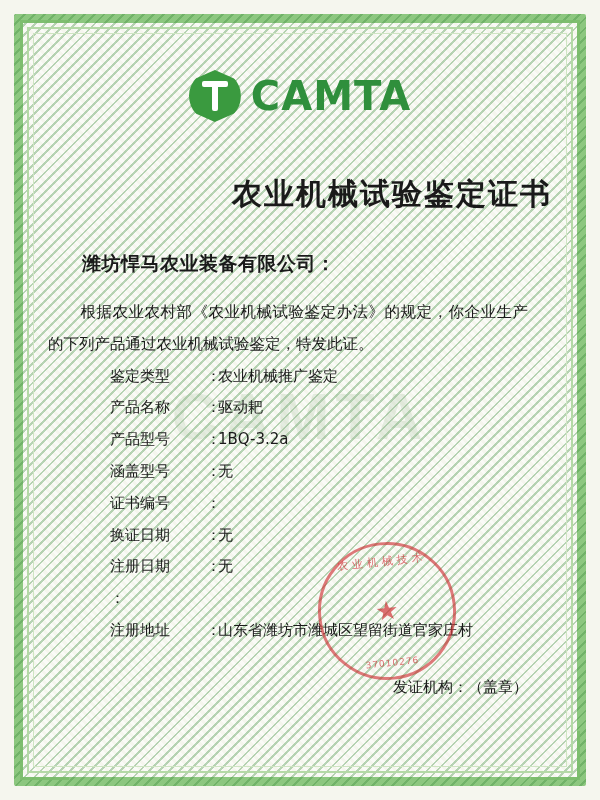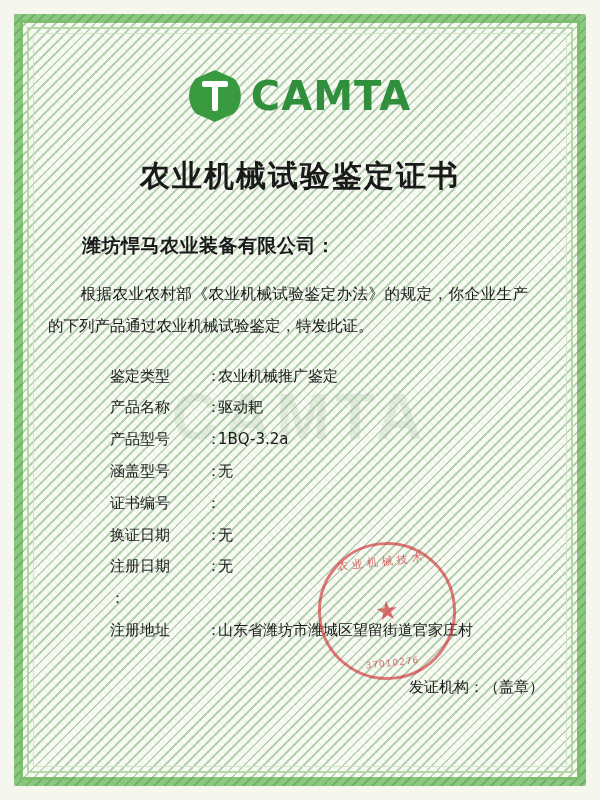--- a/index.html
+++ b/index.html
@@ -136,26 +136,26 @@
   .logo-text {
     font-size: 40px;
     font-weight: bold;
     letter-spacing: 1px;
     color: #2f8f3c;
     font-family: "DejaVu Sans", sans-serif;
   }
 
   
   .cert-title {
-    text-align: center;
+    text-align: right;
     font-size: 30px;
     font-weight: bold;
     color: #1a1a1a;
     letter-spacing: 2px;
-    margin-top: 34px;
+    margin-top: 52px;
     font-family: "DejaVu Sans", sans-serif;
   }
 
   
   .addressee {
     margin-top: 36px;
     margin-left: 34px;
     font-size: 19px;
     font-weight: bold;
     color: #1a1a1a;
@@ -170,21 +170,20 @@
     font-size: 15.5px;
     line-height: 2.05;
     color: #1a1a1a;
     text-align: justify;
     font-family: "DejaVu Sans", sans-serif;
   }
   .body-text .indent { display: inline-block; width: 32px; }
 
   
   .fields {
-    margin-top: 18px;
     margin-left: 62px;
   }
   .field-row {
     display: flex;
     align-items: baseline;
     font-size: 15px;
     line-height: 2.12;
     color: #1a1a1a;
     font-family: "DejaVu Sans", sans-serif;
   }
@@ -197,21 +196,21 @@
     width: 12px;
     flex: 0 0 12px;
   }
   .field-value {
     flex: 1 1 auto;
   }
 
   
   .sign-block {
     position: absolute;
-    right: 8px;
+    right: 24px;
     bottom: 48px;
     text-align: left;
     font-size: 15px;
     color: #1a1a1a;
     font-family: "DejaVu Sans", sans-serif;
     line-height: 2.2;
   }
   .sign-line { white-space: nowrap; }
 
   

